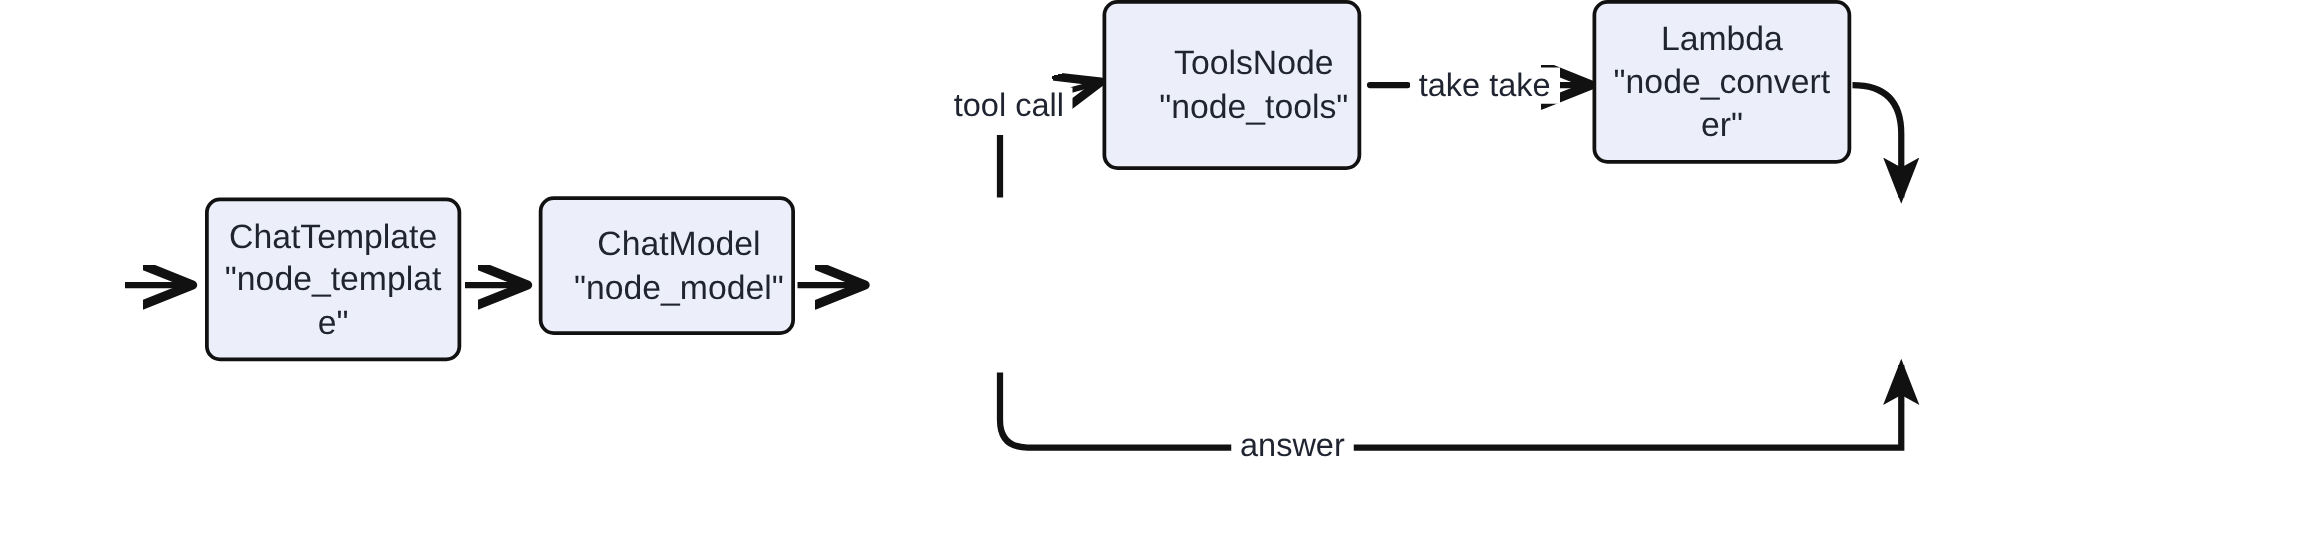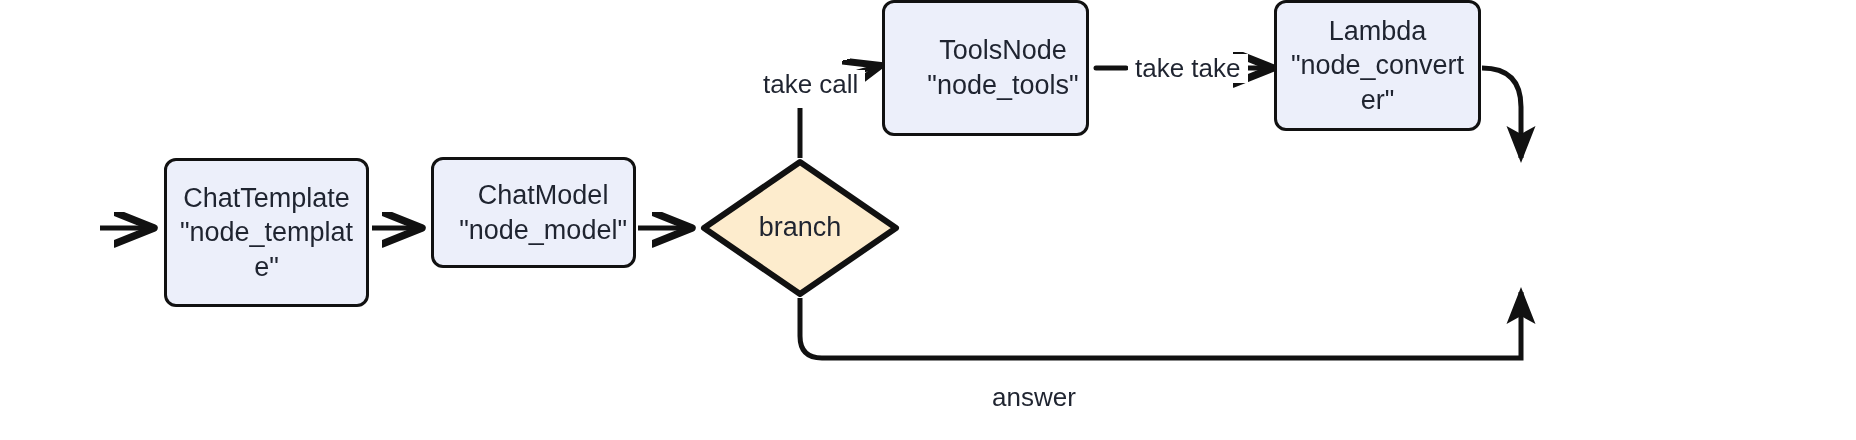--- a/index.html
+++ b/index.html
@@ -122,49 +122,43 @@
     <g>
       <path d="M1482,68 Q1521,68 1521,107 L1521,158" stroke="#111111" stroke-width="5" fill="none" marker-end="url(#arrowheadFilled)"></path>
     </g>
 
     <g>
       <path d="M800,298 L800,336 Q800,358 822,358 L1521,358 L1521,292" stroke="#111111" stroke-width="5" fill="none" marker-end="url(#arrowheadFilled)"></path>
     </g>
   </svg>
 
 
-  <div class="node node-process" style="left:164px; top:158px; width:205px; height:149px;">
+  <div class="node node-process" style="left:164px; top:158px; width:205px; height:131px;">
     <span>ChatTemplate
 "node_templat
 e"</span>
   </div>
 
   <div class="node node-process" style="left:431px; top:157px; width:205px; height:111px;justify-content:flex-end;">
     <span>ChatModel
 "node_model"</span>
   </div>
 
-  <div class="node node-decision" style="left:700px; top:158px;">
-    <svg class="diamond-shape" viewBox="0 0 200 140" preserveAspectRatio="none">
-      <polygon points="100,4 196,70 100,136 4,70" fill="#fdeccd" stroke="#111111" stroke-width="6" stroke-linejoin="round"></polygon>
-    </svg>
-    <span class="diamond-label">branch</span>
-  </div>
 
   <div class="node node-process" style="left:882px; top:0px; width:207px; height:136px;padding-left:41px;">
     <span>ToolsNode
 "node_tools"</span>
   </div>
 
   <div class="node node-process" style="left:1274px; top:0px; width:207px; height:131px;justify-content:center;">
     <span>Lambda
 "node_convert
 er"</span>
   </div>
 
 
-  <div class="edge-label" style="left:756px; top:70px;">take call</div>
+  <div class="edge-label" style="left:756px; top:70px;">tool call</div>
 
   <div class="edge-label" style="left:1128px; top:54px;">take take</div>
 
-  <div class="edge-label" style="left:985px; top:342px;margin-top:41px;">answer</div>
+  <div class="edge-label" style="left:985px; top:342px;">answer</div>
 
 </div>
 
 </body></html>

